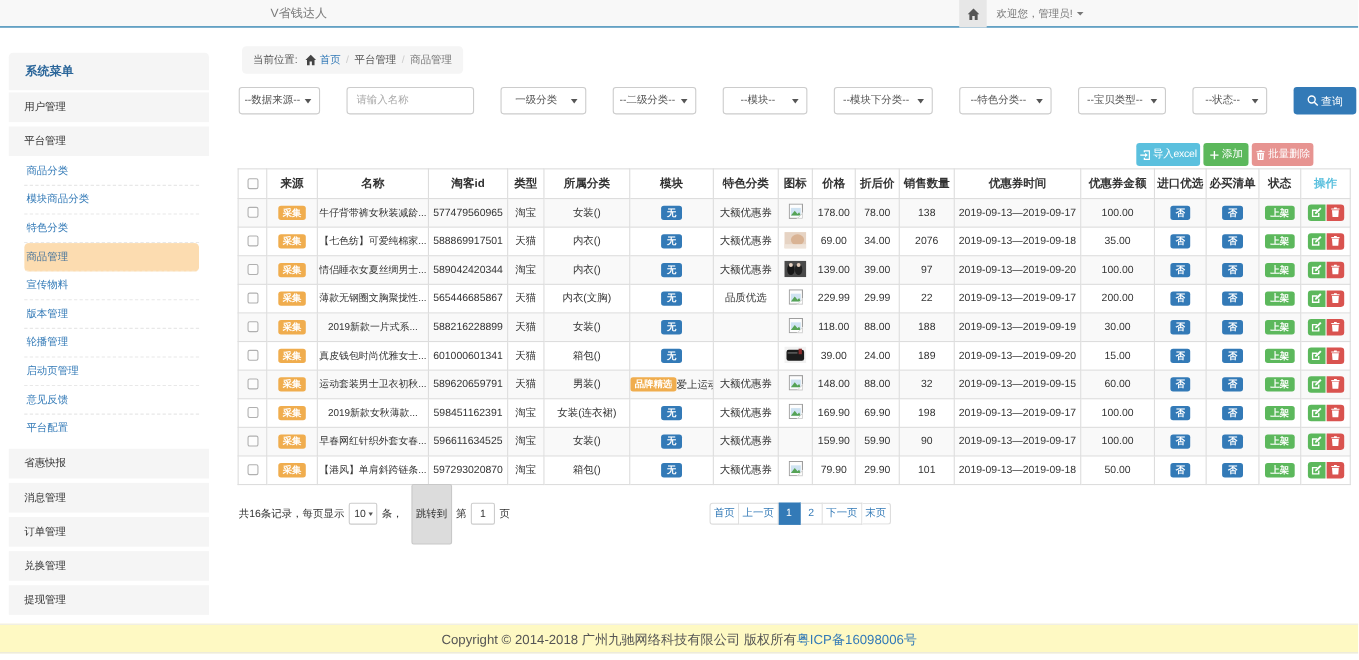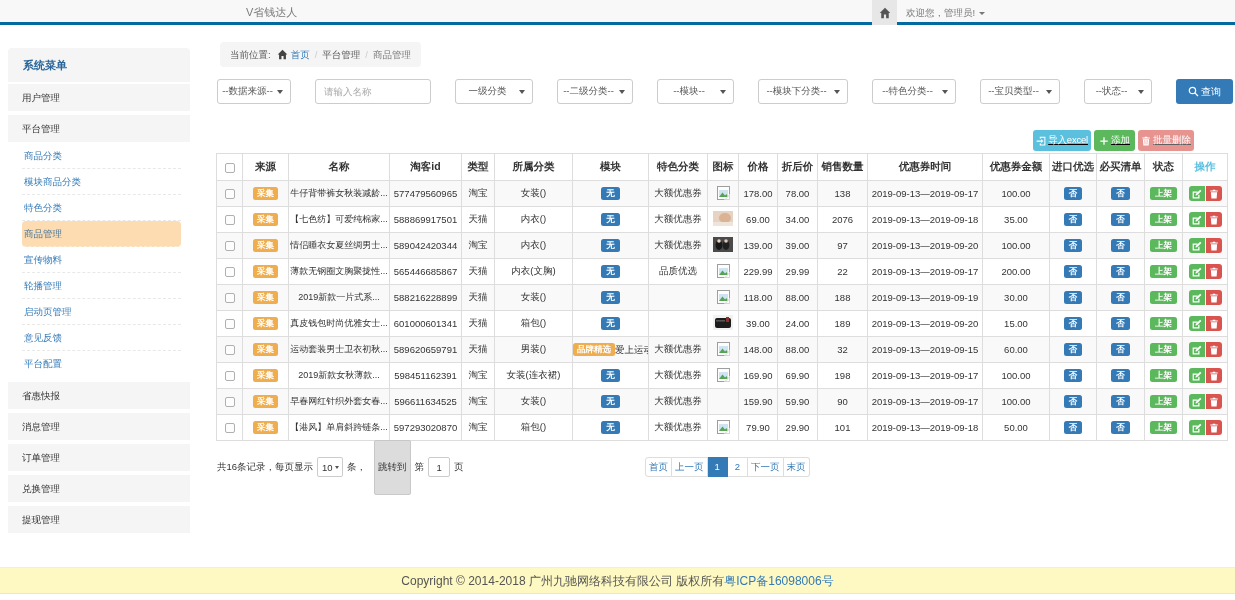--- a/index.html
+++ b/index.html
@@ -1,21 +1,21 @@
 <!DOCTYPE html>
 <html><head>
 <meta charset="utf-8">
 <style>
 * { margin:0; padding:0; box-sizing:border-box; }
 html,body { width:1235px; height:600px; overflow:hidden; }
 body { font-family:"Liberation Sans", sans-serif; background:#fff; }
 .page { position:relative; width:1235px; height:600px; background:#fff; overflow:hidden; }
 
 
-.navbar { position:absolute; left:0; top:0; width:1235px; height:25px; background:#f8f8f8; border-bottom:3px solid #0369a1; }
+.navbar { position:absolute; left:0; top:0; width:1235px; height:25px; background:#f8f8f8; border-bottom:1px solid #0369a1; }
 .brand { position:absolute; left:246px; top:0; height:25px; line-height:25px; font-size:11px; color:#7b7b7b; }
 .nav-home { position:absolute; left:872px; top:0; width:25px; height:25px; background:#e7e7e7; display:flex; align-items:center; justify-content:center; }
 .nav-user { position:absolute; left:906px; top:0; height:25px; line-height:25px; font-size:9.5px; color:#777; }
 .caret { display:inline-block; margin-left:4px; width:0; height:0; border-left:3.5px solid transparent; border-right:3.5px solid transparent; border-top:3.5px solid #777; vertical-align:middle; }
 
 
 .sidebar { position:absolute; left:8px; top:48px; width:182px; }
 .sb-title { height:34px; line-height:34px; background:#f5f5f5; border-radius:4px 4px 0 0; color:#2b669a; font-size:11px; font-weight:bold; padding-left:15px; margin-bottom:2px; }
 .sb-head { height:27px; line-height:27px; background:#f5f5f5; color:#333; font-size:9.5px; padding-left:14px; margin-top:4px; cursor:pointer; }
 .sb-head.first { margin-top:0; }
@@ -40,21 +40,21 @@
 .sel { position:relative; display:flex; align-items:center; justify-content:center; margin-right:4px; padding-right:13px; }
 .sel .sel-caret { position:absolute; right:7px; top:10px; width:0; height:0; border-left:3px solid transparent; border-right:3px solid transparent; border-top:4px solid #555; }
 .txt { width:116px; padding:0 8px; margin-right:4px; color:#333; }
 .txt::placeholder { color:#a9a9a9; }
 .btn { border:none; border-radius:3px; color:#fff; display:inline-flex; align-items:center; justify-content:center; cursor:pointer; font-family:inherit; }
 .btn-search { width:57px; height:25px; background:#337ab7; font-size:10px; margin-right:4px; }
 .btn-reset { width:52px; height:25px; background:#5bc0de; font-size:10px; }
 .btn svg { margin-right:2px; }
 
 
-.toolbar { position:absolute; left:0; top:88px; width:978px; height:21px; display:flex; justify-content:flex-end; align-items:center;text-decoration:underline; }
+.toolbar { position:absolute; left:0; top:88px; width:978px; height:21px; display:flex; justify-content:flex-end; align-items:center; }
 .btn-import { height:21px; background:#5bc0de; font-size:9.5px; padding:0 3px; margin-right:3px; letter-spacing:-0.2px; }
 .btn-add { height:21px; background:#5cb85c; font-size:9.5px; padding:0 5px; margin-right:3px; }
 .btn-bdel { height:21px; background:#d9534f; opacity:.62; font-size:9.5px; padding:0 3px; }
 
 
 .tblwrap { position:absolute; left:0; top:111px; width:1011px; }
 table { border-collapse:collapse; table-layout:fixed; width:1011px; font-size:9.5px; color:#333; }
 th, td { border:1px solid #ddd; text-align:center; vertical-align:middle; overflow:hidden; white-space:nowrap; }
 th { height:27px; font-weight:bold; background:#fff; font-size:10.5px; }
 td { height:26px; }
@@ -111,20 +111,21 @@
     <div class="sb-title" data-name="sidebar-title">系统菜单</div>
     <div id="sb-groups">
         <div class="sb-head first" data-name="sidebar-group-用户管理">用户管理</div>
         <div class="sb-head" data-name="sidebar-group-平台管理">平台管理</div>
         <div class="sb-sub" data-name="sidebar-submenu">
           <a data-name="sidebar-item-商品分类" href="#">商品分类</a>
           <a data-name="sidebar-item-模块商品分类" href="#">模块商品分类</a>
           <a data-name="sidebar-item-特色分类" href="#">特色分类</a>
           <a class="active" data-name="sidebar-item-商品管理" href="#">商品管理</a>
           <a data-name="sidebar-item-宣传物料" href="#">宣传物料</a>
+          <a data-name="sidebar-item-版本管理" href="#">版本管理</a>
           <a data-name="sidebar-item-轮播管理" href="#">轮播管理</a>
           <a data-name="sidebar-item-启动页管理" href="#">启动页管理</a>
           <a data-name="sidebar-item-意见反馈" href="#">意见反馈</a>
           <a data-name="sidebar-item-平台配置" href="#">平台配置</a>
         </div>
         <div class="sb-head" data-name="sidebar-group-省惠快报">省惠快报</div>
         <div class="sb-head" data-name="sidebar-group-消息管理">消息管理</div>
         <div class="sb-head" data-name="sidebar-group-订单管理">订单管理</div>
         <div class="sb-head" data-name="sidebar-group-兑换管理">兑换管理</div>
         <div class="sb-head" data-name="sidebar-group-提现管理">提现管理</div>

